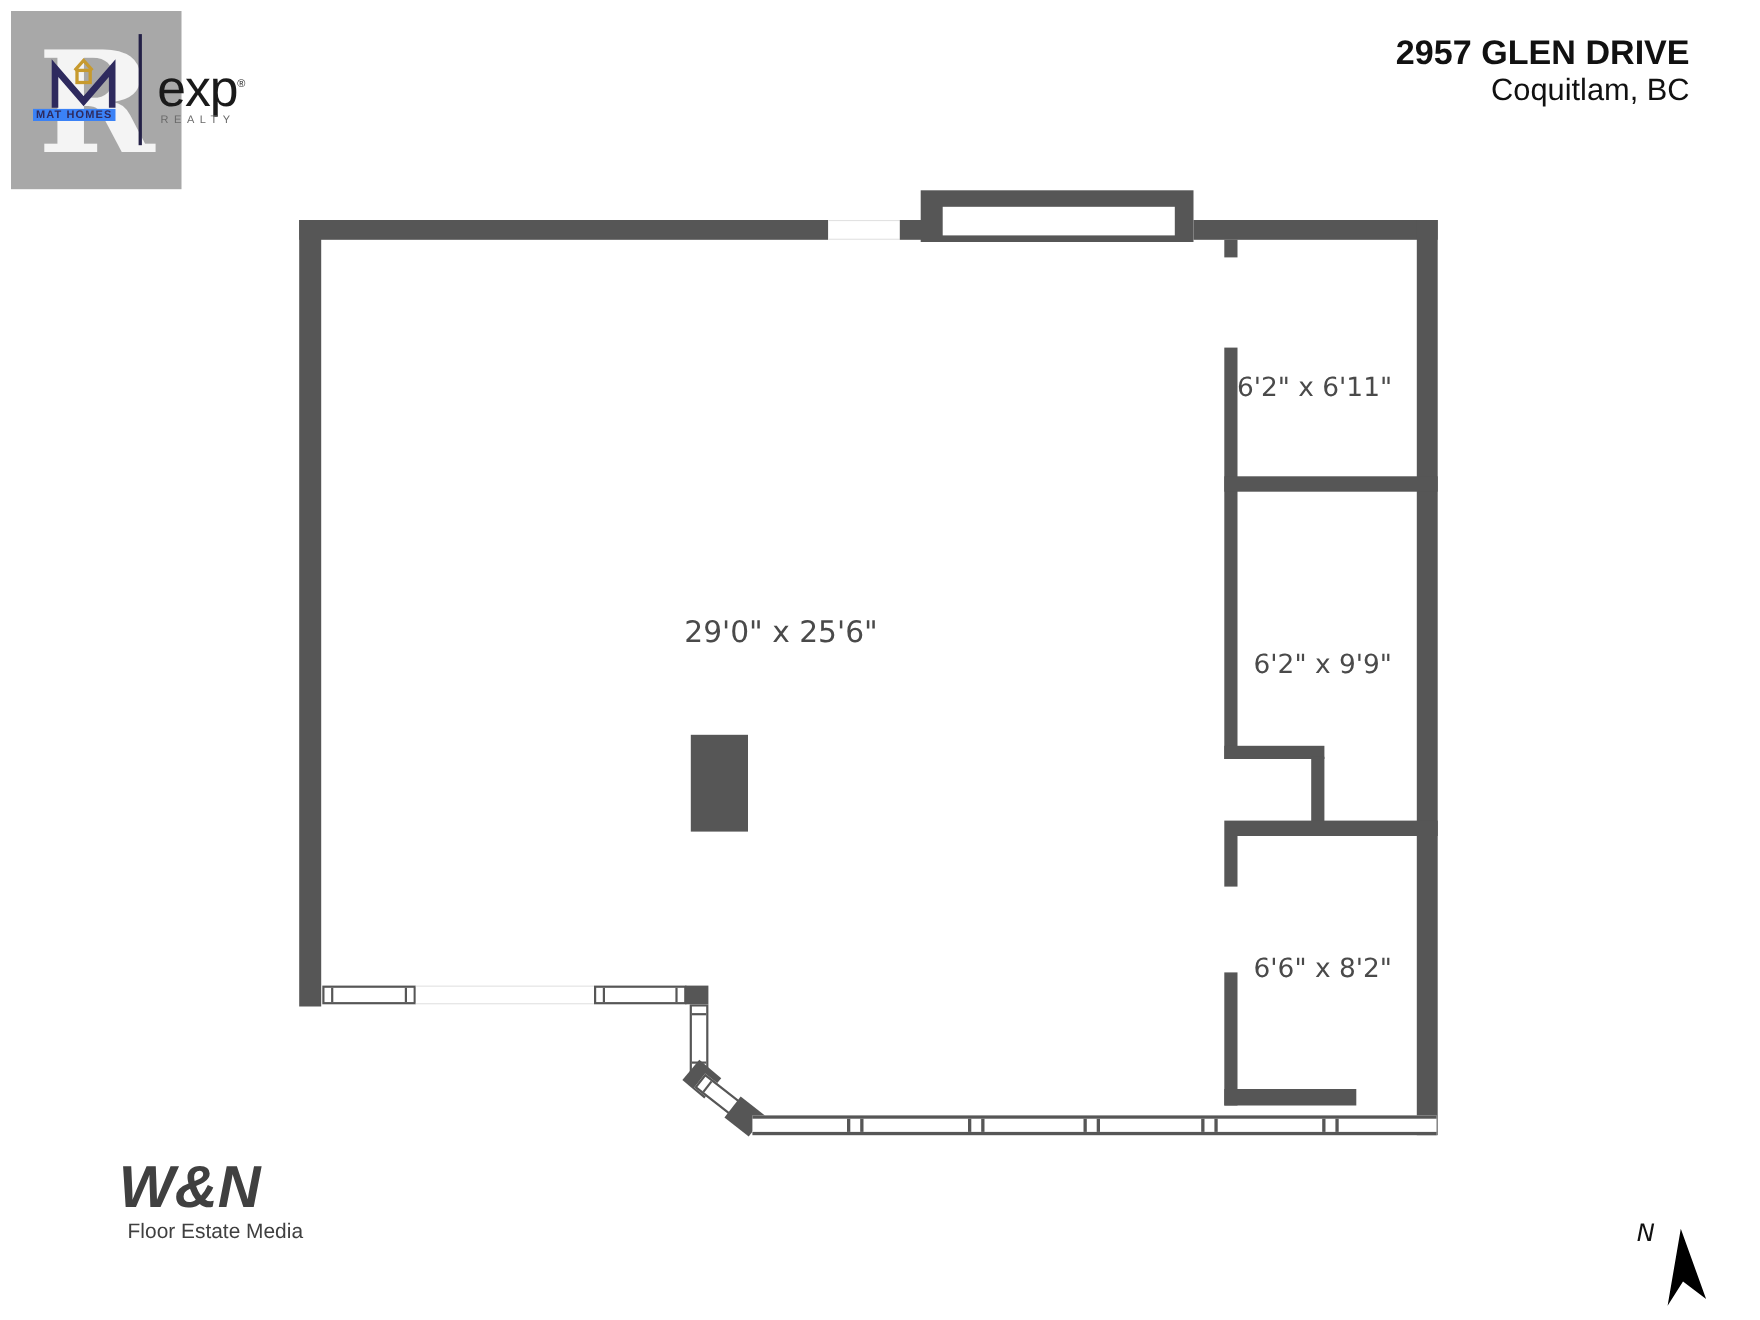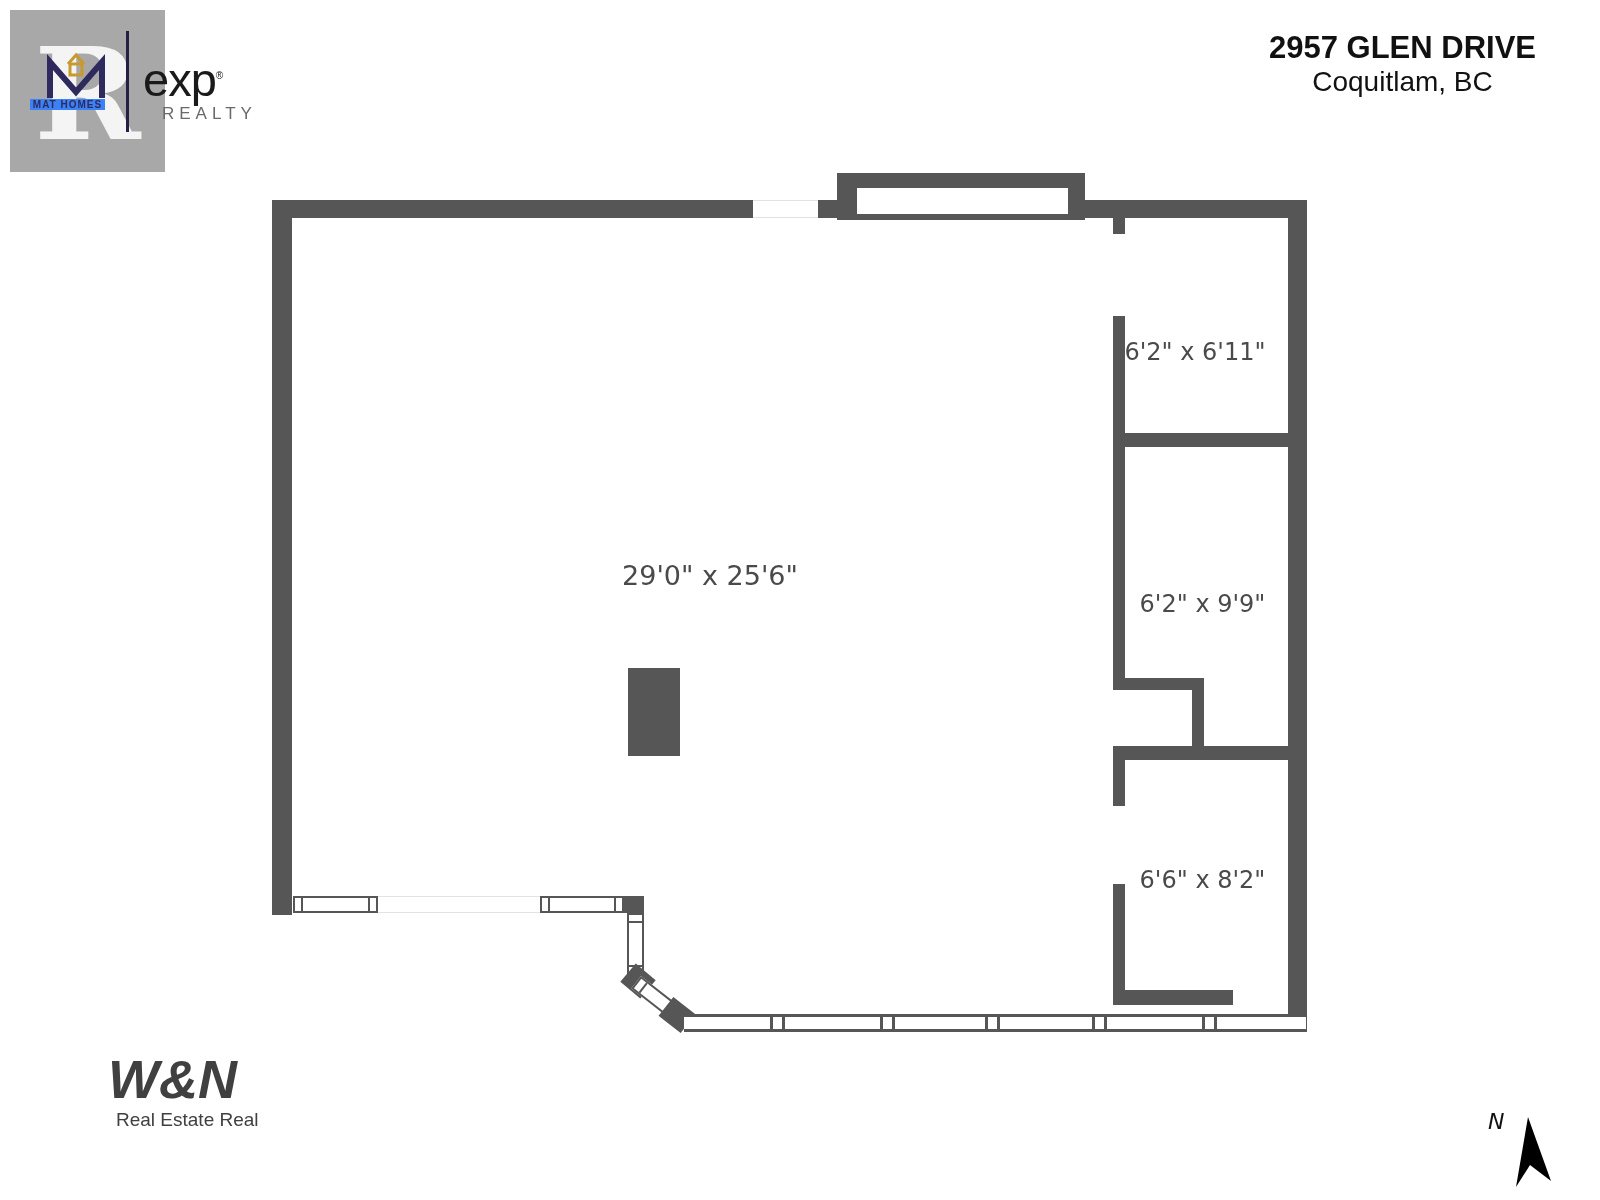--- a/index.html
+++ b/index.html
@@ -18,37 +18,37 @@
   .bdiv{position:absolute;top:0;bottom:0;width:15px;border-left:3px solid #565656;border-right:3px solid #565656;box-sizing:border-box;}
 
   
   .room-label{position:absolute;color:#4a4a4a;text-align:center;white-space:nowrap;}
   .lbl-main{font-size:27px;}
   .lbl-side{font-size:24px;}
 
   
   .address{position:absolute;top:30px;right:64px;text-align:right;color:#111;font-family:"Liberation Sans",sans-serif;}
   .address .l1{font-size:31px;font-weight:bold;line-height:1.15;text-align:right;}
-  .address .l2{font-size:28px;line-height:1.15;text-align:center;}
+  .address .l2{font-size:28px;line-height:1.15;}
 
   
   .realtor-block{position:absolute;left:10px;top:10px;width:155px;height:162px;background:#a8a8a8;}
   .realtor-r{position:absolute;left:0;top:6px;width:155px;height:156px;color:#f4f4f4;
              font-family:"DejaVu Serif",serif;font-weight:bold;font-size:128px;text-align:center;line-height:156px;}
   .realtor-word{position:absolute;left:8px;top:170px;color:#a3a3a3;font-family:"Liberation Sans",sans-serif;
                 font-size:36px;letter-spacing:3px;}
   .realtor-word sup{font-size:14px;}
   .mat-logo{position:absolute;left:44px;top:50px;width:64px;height:52px;}
   .mat-text{position:absolute;left:30px;top:99px;width:75px;text-align:center;background:#3b82f6;
             color:#2e2a5e;font-family:"Liberation Sans",sans-serif;font-size:10px;font-weight:bold;letter-spacing:1px;}
   .brand-divider{position:absolute;left:126px;top:31px;width:3px;height:101px;background:#232046;}
   .exp-logo{position:absolute;left:143px;top:56px;color:#1a1a1a;font-family:"Liberation Sans",sans-serif;}
   .exp-word{font-size:47px;font-weight:400;line-height:1;letter-spacing:-1px;}
   .exp-reg{font-size:10px;vertical-align:super;}
-  .exp-sub{font-size:17px;letter-spacing:5px;color:#6a6a6a;margin-top:1px;padding-left:3px;margin-left:16px;}
+  .exp-sub{font-size:10px;letter-spacing:5px;color:#6a6a6a;margin-top:1px;padding-left:3px;}
 
   
   .wn-logo{position:absolute;left:60px;top:1050px;color:#404040;font-family:Liberation Sans, sans-serif;margin-left:48px;}
   .wn-main{font-size:54px;font-weight:bold;font-style:italic;line-height:1.1;}
   .wn-sub{font-size:19px;margin-top:0px;padding-left:8px;}
   .disclaimer{position:absolute;left:0;top:1127px;width:1568px;text-align:center;
               color:#4a4a4a;font-size:17.5px;}
   .compass{position:absolute;left:1478px;top:1095px;width:90px;height:100px;}
   .compass .n{position:absolute;left:10px;top:14px;font-size:22px;color:#111;font-style:italic;font-family:"DejaVu Sans",sans-serif;}
 </style>
@@ -122,21 +122,21 @@
     </div>
 
     <div class="room-label lbl-main" style="left:555px;top:560px;width:310px;">29'0" x 25'6"</div>
     <div class="room-label lbl-side" style="left:1095px;top:338px;width:200px;">6'2" x 6'11"</div>
     <div class="room-label lbl-side" style="left:1100px;top:590px;width:205px;">6'2" x 9'9"</div>
     <div class="room-label lbl-side" style="left:1100px;top:866px;width:205px;">6'6" x 8'2"</div>
   </div>
 
   <div class="wn-logo">
     <div class="wn-main">W&amp;N</div>
-    <div class="wn-sub">Real Estate Real</div>
+    <div class="wn-sub">Floor Estate Media</div>
   </div>
 
 
   <div class="compass">
     <span class="n">N</span>
     <svg width="90" height="100" viewBox="0 0 90 100">
       <polygon points="50,22 73,86 52,70 38,92" fill="#000000"></polygon>
     </svg>
   </div>
 

